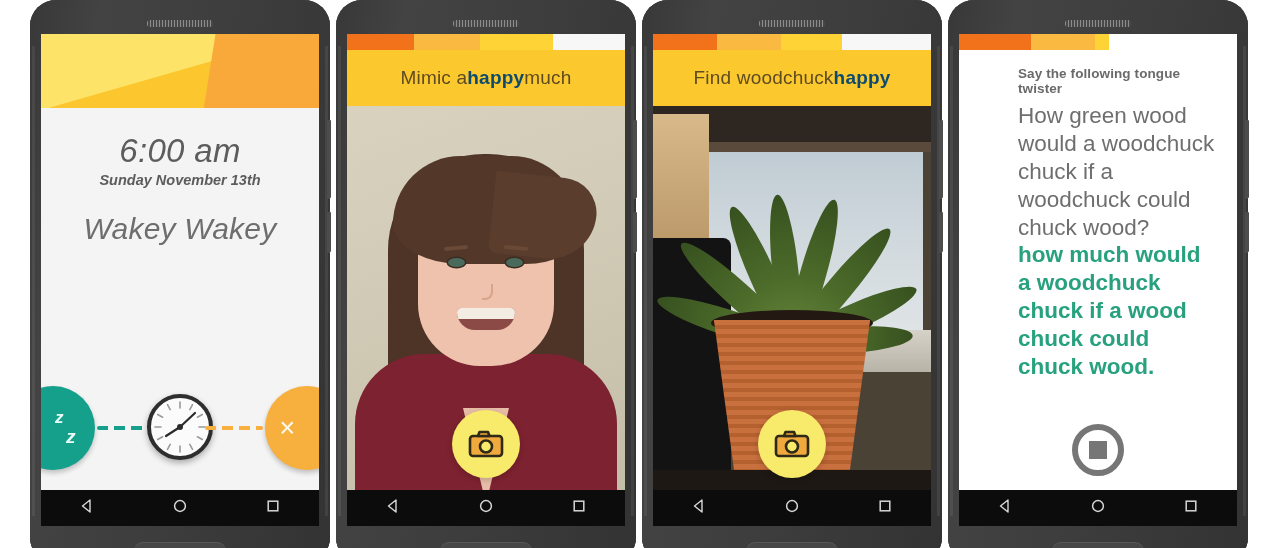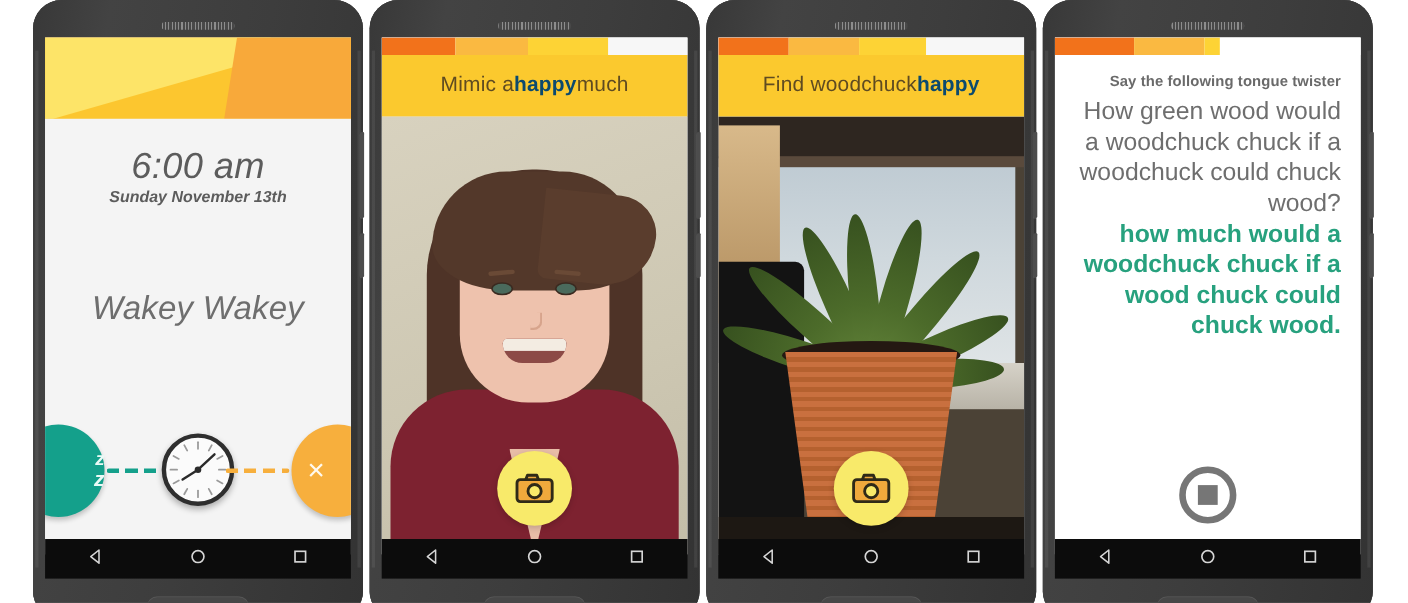--- a/index.html
+++ b/index.html
@@ -85,21 +85,20 @@
   
   .screen {
     position: absolute;
     left: 11px; right: 11px;
     top: 34px;
     height: 470px;
     background: #f5f5f5;
     overflow: hidden;
     display: flex;
     flex-direction: column;
-    text-align: right;
   }
   .navbar {
     position: absolute;
     left: 11px; right: 11px;
     top: 490px;
     height: 36px;
     background: #0c0c0c;
     display: flex;
     align-items: center;
     justify-content: space-around;
@@ -148,21 +147,21 @@
     font-weight: 400;
     letter-spacing: .3px;
   }
   .alarm-date {
     margin-top: 2px;
     font-size: 14.5px;
     color: #5c5c5c;
     font-weight: 600;
   }
   .alarm-greet {
-    margin-top: 76px;
+    margin-top: 24px;
     font-size: 30px;
     color: #6e6e6e;
     font-weight: 300;
     letter-spacing: .2px;
   }
 
   .slider-row {
     position: absolute;
     left: 0; right: 0;
     top: 278px;
@@ -304,21 +303,21 @@
     position:absolute; bottom: 160px; left: 50%;
     width: 26px; height: 150px;
     background: linear-gradient(180deg,#37511f 0%,#4c6b2a 55%,#64853b 100%);
     border-radius: 50% 50% 18% 18%;
     transform-origin: 50% 100%;
   }
   .pl-desk { position:absolute; left:0; right:0; bottom:0; height:34px; background:#1d1813;}
 
   
   .tt-screen { background:#ffffff; padding: 0; }
-  .tt-body { flex:1 1 auto; padding: 16px 18px 0 18px; background:#fff; }
+  .tt-body { flex:1 1 auto; padding: 16px 18px 0 18px; background:#fff;margin-left:41px; }
   .tt-label {
     font-size: 13.5px; color: #6a6a6a; font-weight: 700;
     letter-spacing: .1px; margin-bottom: 6px;
   }
   .tt-prompt {
     font-size: 22.5px; color: #6e6e6e; line-height: 1.24; font-weight: 400;
   }
   .tt-label2 {
     font-size: 13.5px; color:#6a6a6a; font-weight: 500; margin: 44px 0 6px 0;
   }

